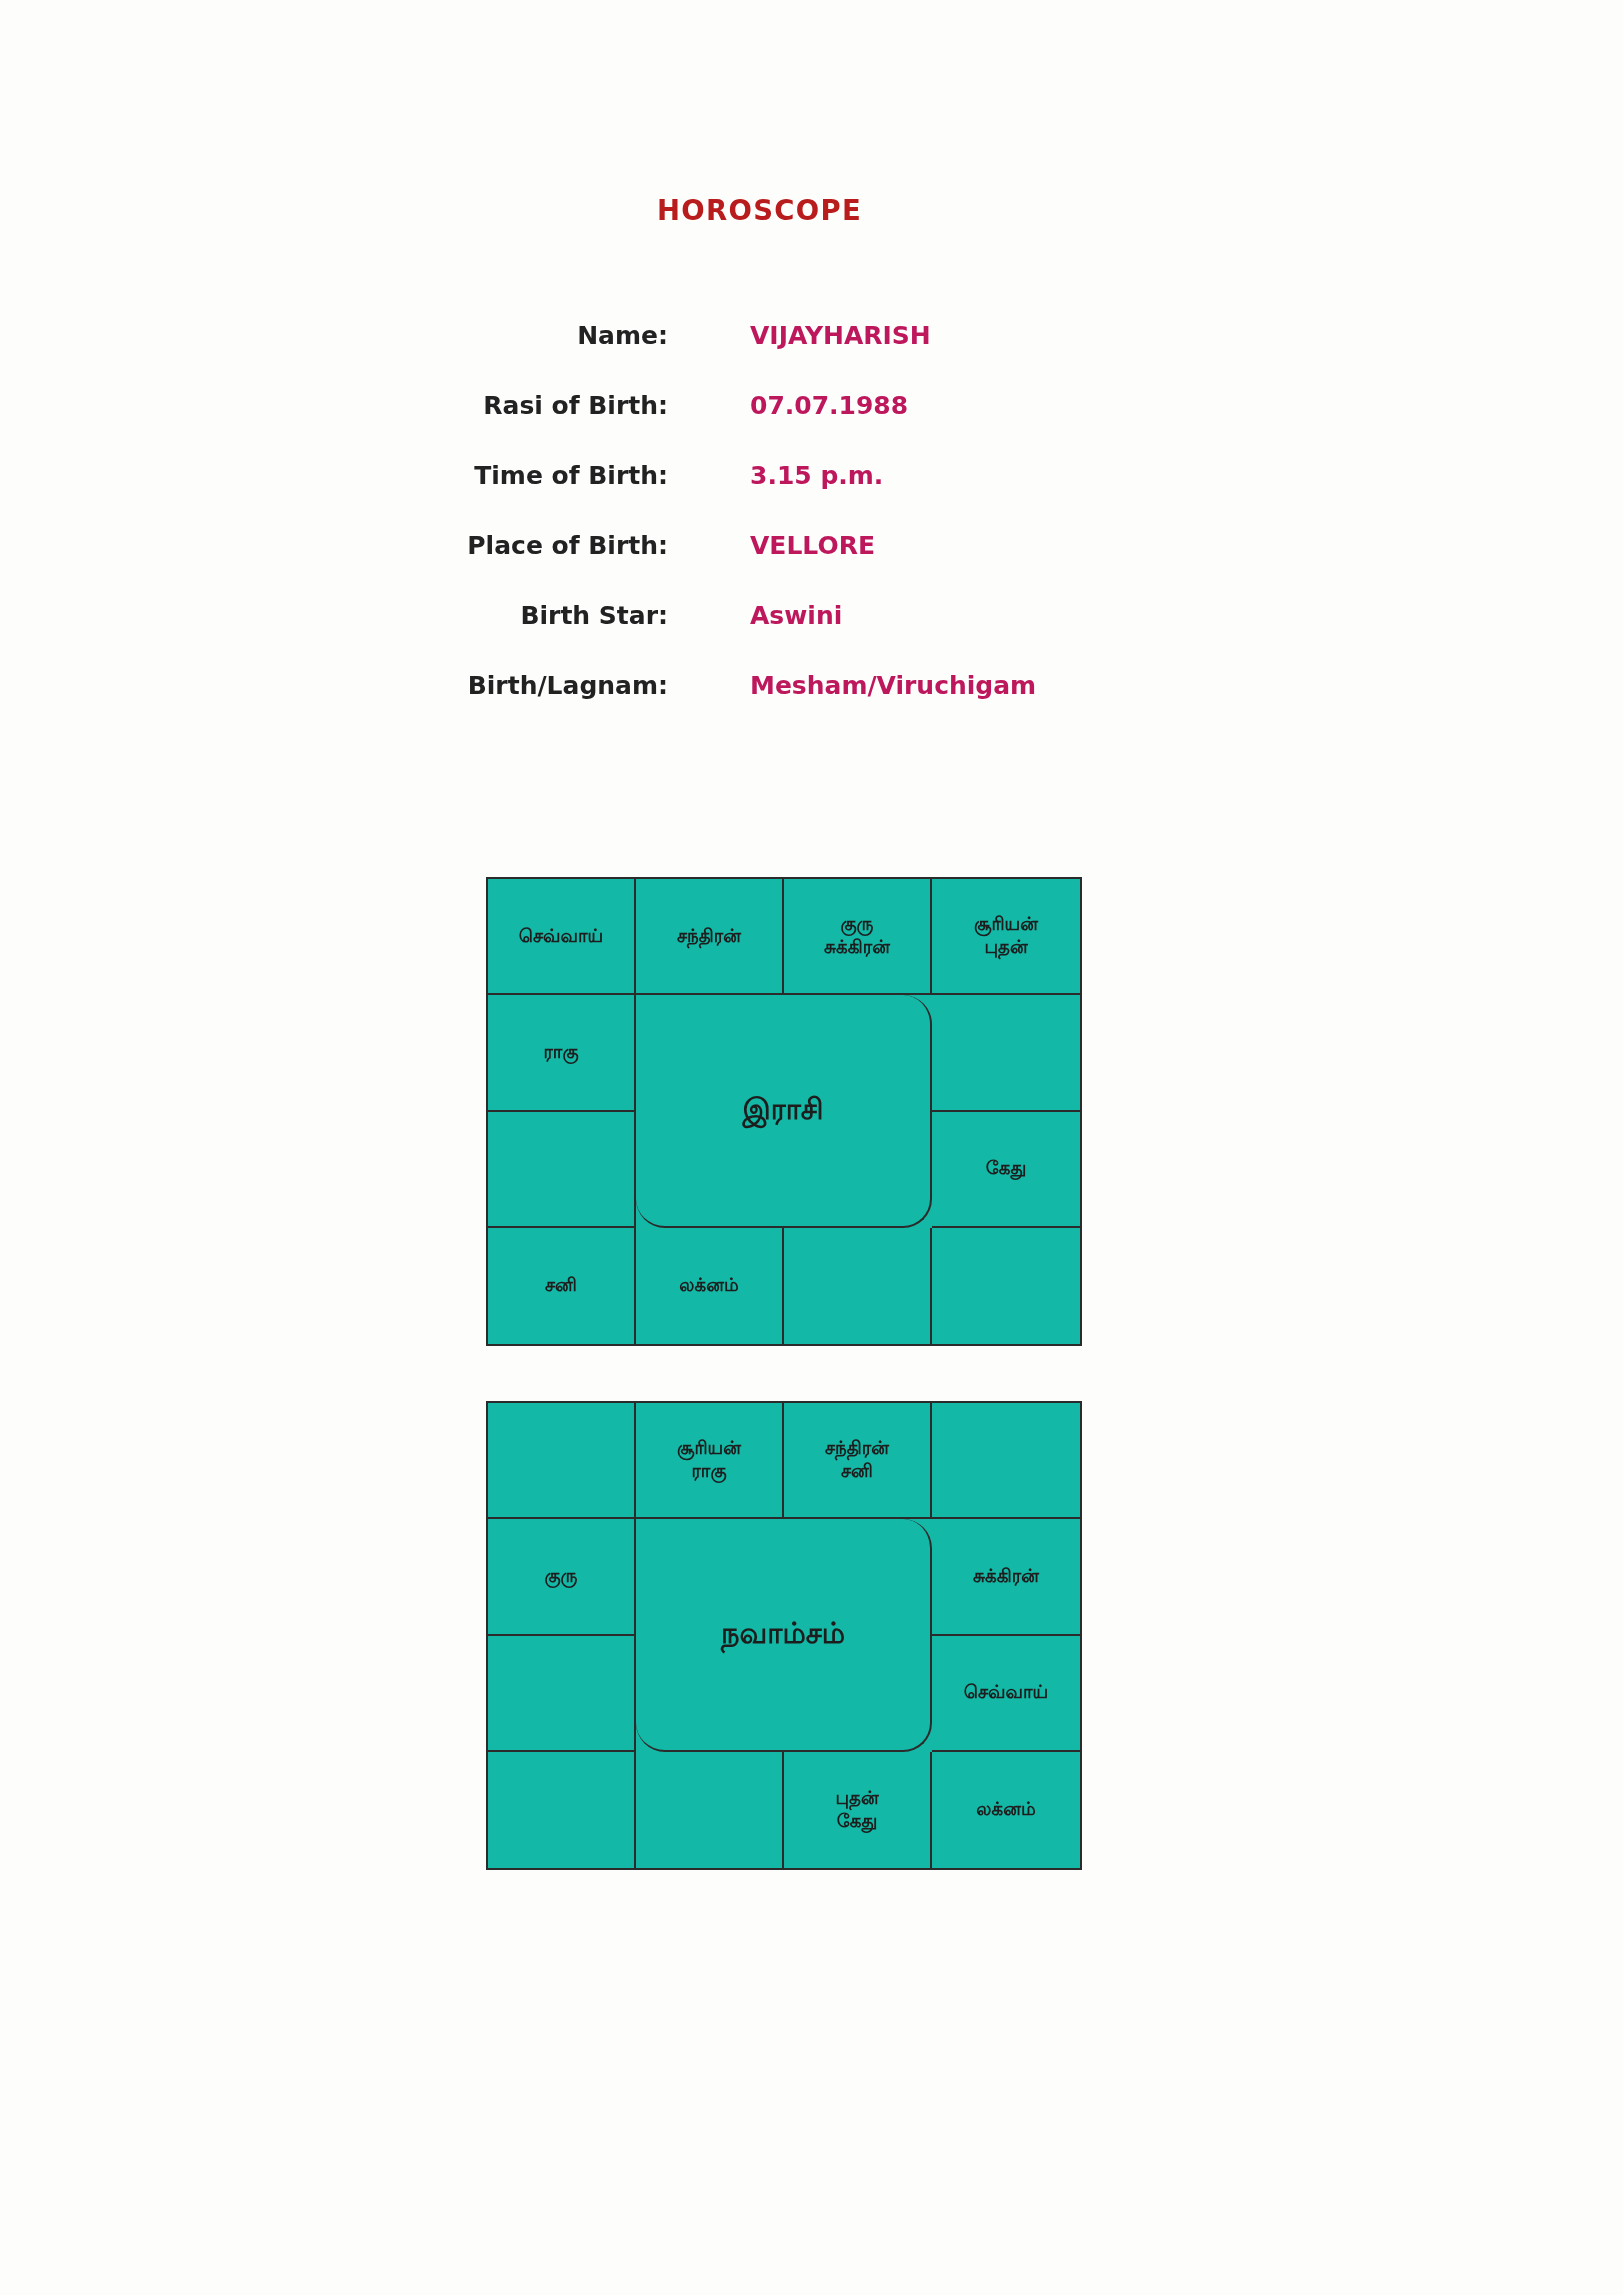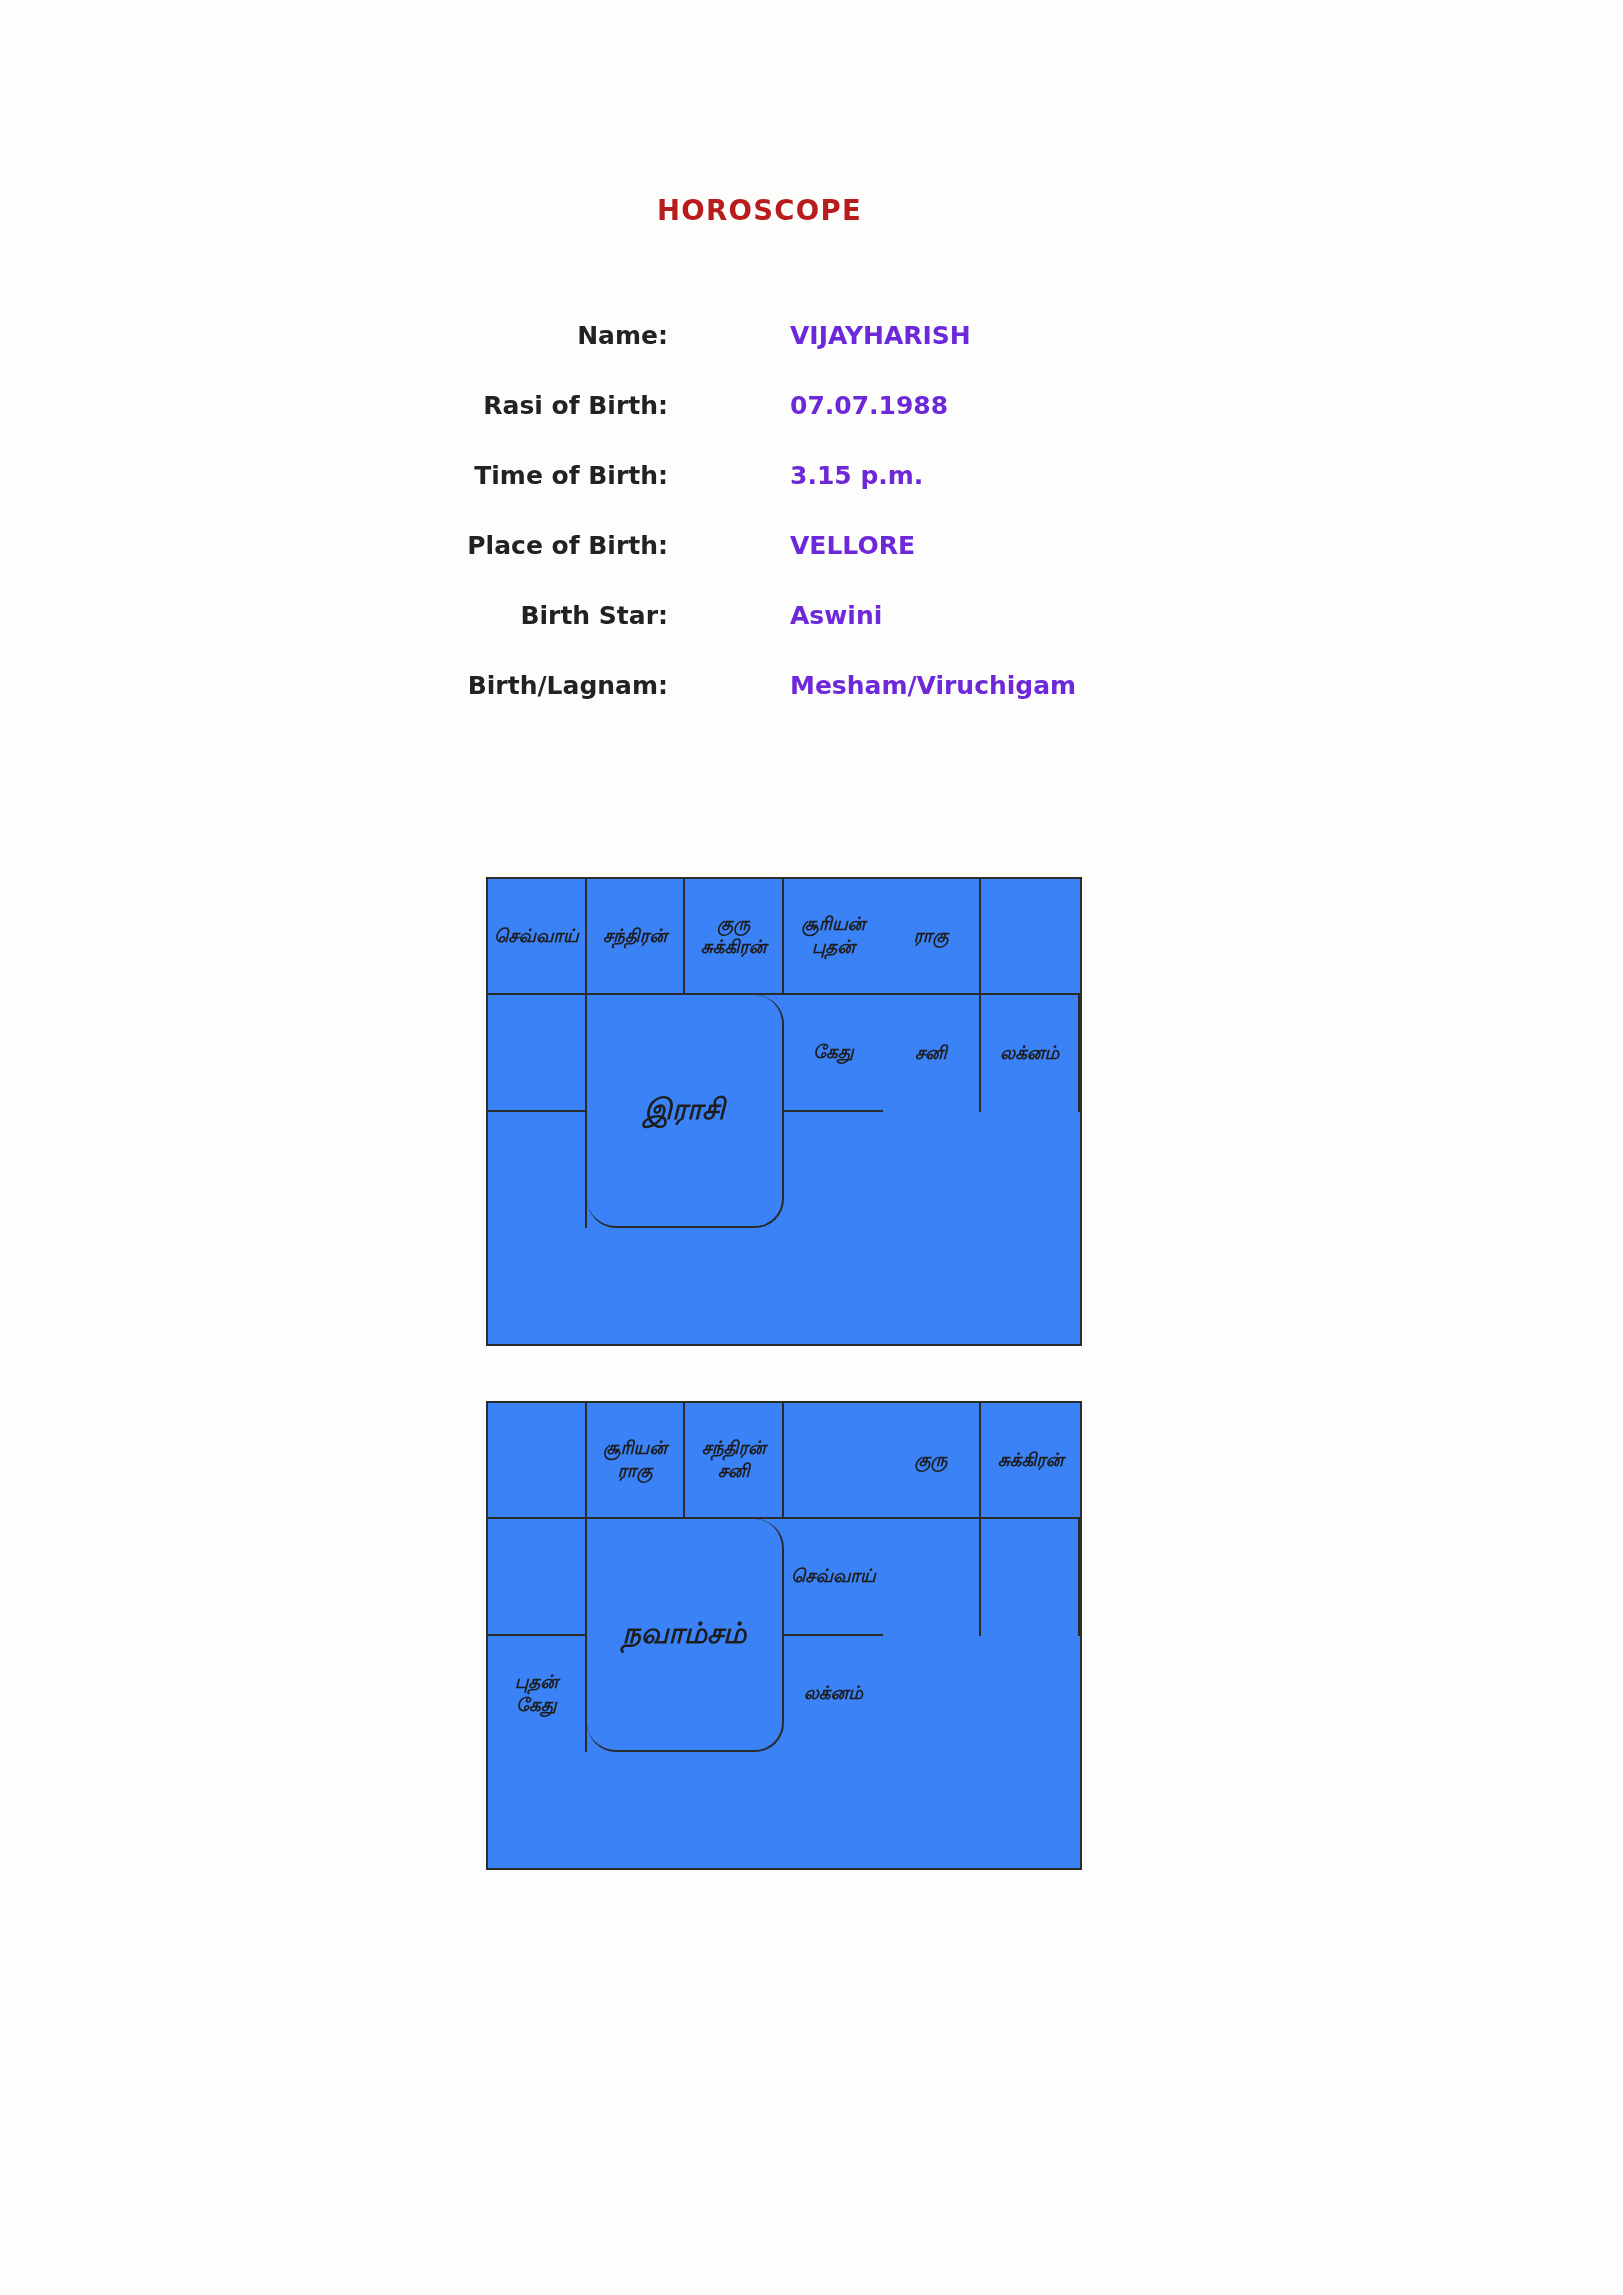--- a/index.html
+++ b/index.html
@@ -56,33 +56,31 @@
   }
   .detail-colon {
     width: 92px;
     font-size: 25px;
     font-weight: bold;
     color: #222;
   }
   .detail-value {
     font-size: 25px;
     font-weight: bold;
-    color: #6d28d9;
-    margin-left: 40px;
+    color: #be185d;
   }
 
   
   .chart {
     position: absolute;
     border: 2px solid #2b2b2b;
-    background: #3b82f6;
+    background: #14b8a6;
     display: grid;
-    grid-template-columns: repeat(6, 1fr);
+    grid-template-columns: repeat(4, 1fr);
     grid-template-rows: repeat(4, 1fr);
-    font-style: italic;
   }
   #rasi-chart {
     left: 486px;
     top: 877px;
     width: 592px;
     height: 465px;
   }
   #navamsam-chart {
     left: 486px;
     top: 1401px;

